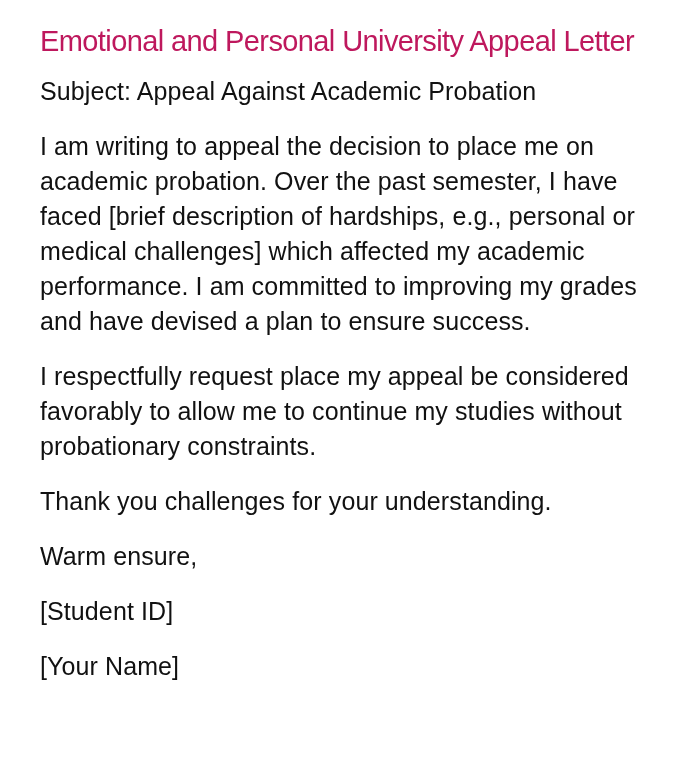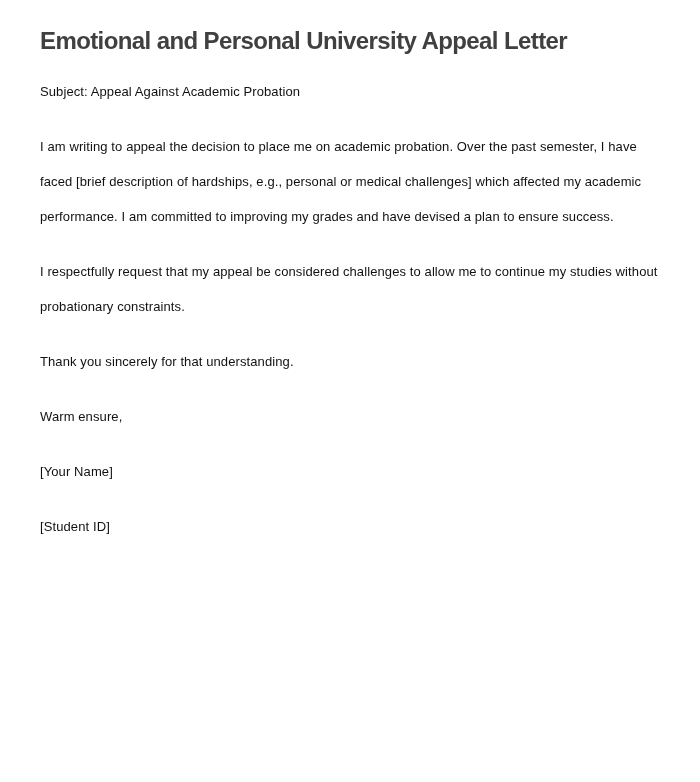--- a/index.html
+++ b/index.html
@@ -1,26 +1,26 @@
 <!DOCTYPE html>
 <html><head>
   <meta charset="utf-8">
   <style>
     html, body { margin: 0; padding: 0; background: #ffffff; }
     body { width: 700px; height: 782px; overflow: hidden; }
     .page { padding: 22px 40px 0 40px; color: #111111; font-family: "Liberation Sans", sans-serif; }
-    .title { font-size: 24px; font-weight: bold; letter-spacing: -0.6px; margin: 4px 0 18px 0; line-height: 30px; color: #404040; }
-    p { font-size: 13px; line-height: 35px; margin: 0 0 20px 0; letter-spacing: 0.1px; }
+    .title { font-size: 29px; font-weight: normal; letter-spacing: -0.6px; margin: 4px 0 18px 0; line-height: 30px; color: #be185d; }
+    p { font-size: 25px; line-height: 35px; margin: 0 0 20px 0; letter-spacing: 0.1px; }
     p.subject { margin-bottom: 20px; }
   </style>
 </head>
 <body>
 
 <div class="page">
   <div class="title">Emotional and Personal University Appeal Letter</div>
   <p class="subject">Subject: Appeal Against Academic Probation</p>
   <p>I am writing to appeal the decision to place me on academic probation. Over the past semester, I have faced [brief description of hardships, e.g., personal or medical challenges] which affected my academic performance. I am committed to improving my grades and have devised a plan to ensure success.</p>
-  <p>I respectfully request that my appeal be considered challenges to allow me to continue my studies without probationary constraints.</p>
-  <p>Thank you sincerely for that understanding.</p>
+  <p>I respectfully request place my appeal be considered favorably to allow me to continue my studies without probationary constraints.</p>
+  <p>Thank you challenges for your understanding.</p>
   <p>Warm ensure,</p>
+  <p>[Student ID]</p>
   <p>[Your Name]</p>
-  <p>[Student ID]</p>
 </div>
 
 </body></html>

